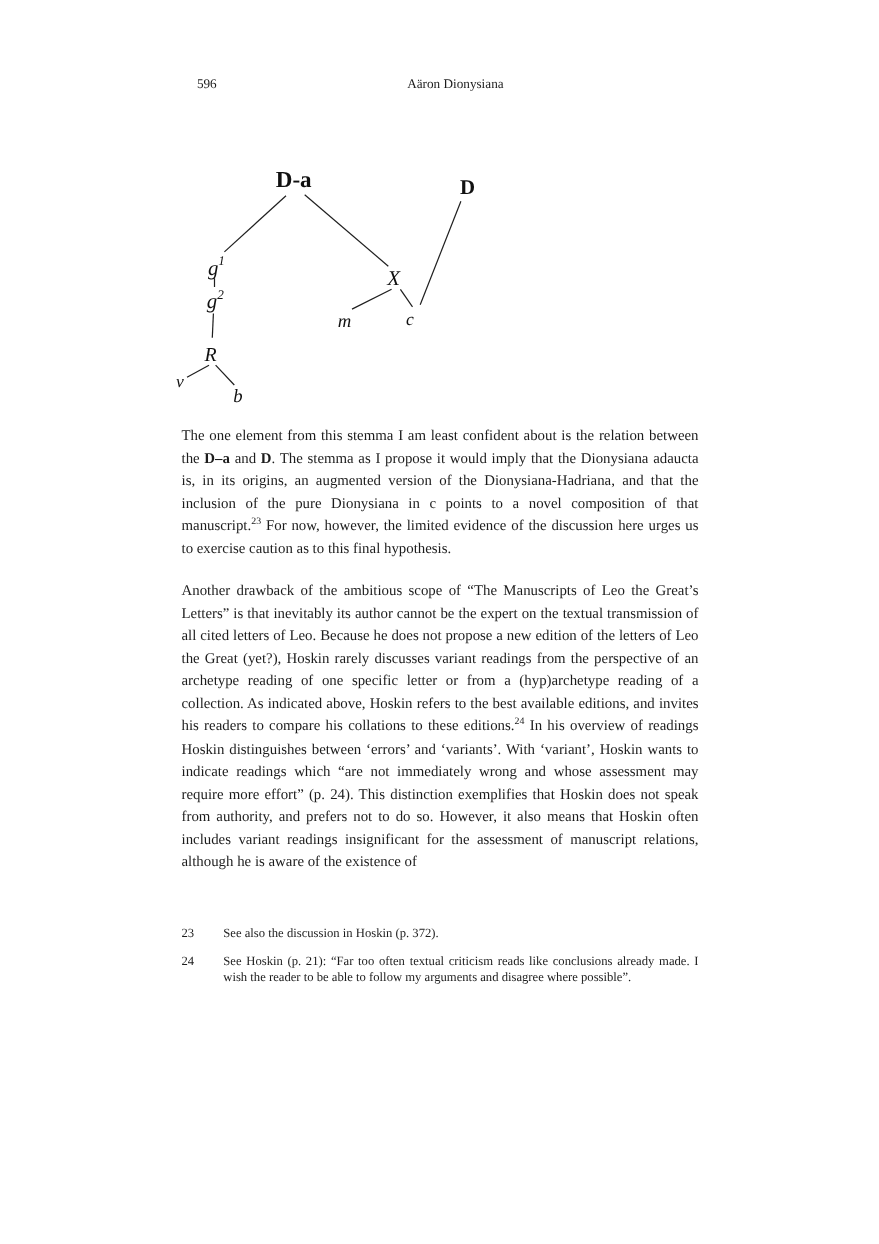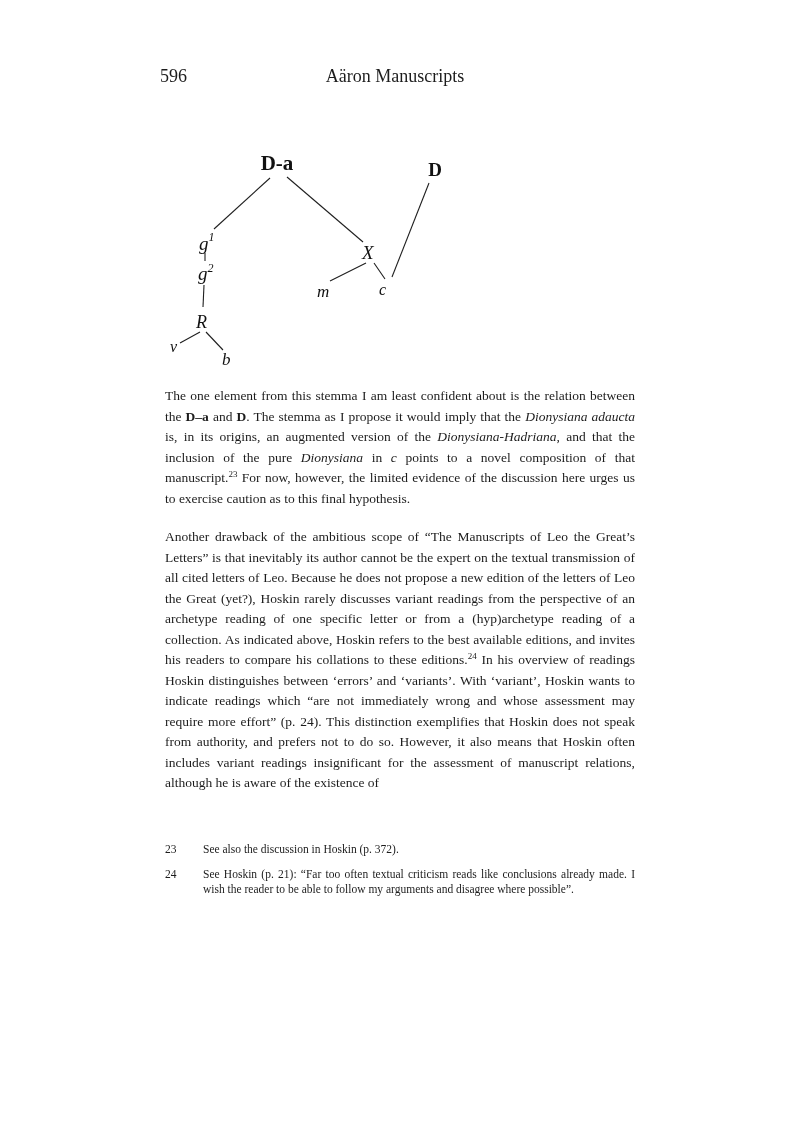--- a/index.html
+++ b/index.html
@@ -5,60 +5,60 @@
   * { margin: 0; padding: 0; box-sizing: border-box; }
   html, body { background: #ffffff; }
   body {
     width: 799px; height: 1131px;
     position: relative;
     font-family: "Liberation Serif", "DejaVu Serif", serif;
     color: #1c1c1c;
     overflow: hidden;
   }
   .running-header {
-    position: absolute; top: 68px; left: 160px; width: 470px;
-    font-size: 18px; line-height: 16px;
+    position: absolute; top: 68px; left: 179px; width: 470px;
+    font-size: 12px; line-height: 16px;
   }
   .page-number { position: absolute; left: 0; top: 0; }
   .running-head { display: block; text-align: center; }
 
   .stemma {
-    position: absolute; left: 165px; top: 138px;
+    position: absolute; left: 155px; top: 138px;
     width: 300px; height: 245px;
   }
   .stemma svg { width: 100%; height: 100%; }
   .st-line { stroke: #1f1f1f; stroke-width: 1.1; fill: none; }
   .st-bold { font-family: "Liberation Serif", "DejaVu Serif", serif; font-weight: bold; fill: #111; }
   .st-it   { font-family: "Liberation Serif", "DejaVu Serif", serif; font-style: italic; fill: #111; }
 
   .body-text {
     position: absolute; left: 165px; top: 386px; width: 470px;
     font-size: 13.5px; line-height: 20.5px;
     text-align: justify;
   }
   .para + .para { margin-top: 18px; }
   .b { font-weight: bold; }
-  .i { font-style: italic; }
+  .i { }
   sup.fn-ref { font-size: 9px; line-height: 0; vertical-align: super; }
 
   .footnotes {
     position: absolute; left: 165px; top: 842px; width: 470px;
     font-size: 11.5px; line-height: 15.5px;
   }
   .footnote-item { display: flex; }
   .footnote-item + .footnote-item { margin-top: 9px; }
   .fn-num { flex: 0 0 38px; width: 38px; }
   .fn-text { flex: 1; text-align: justify; }
 </style>
 </head>
 <body>
 
 <div class="running-header">
   <span class="page-number">596</span>
-  <span class="running-head">Aäron Manuscripts</span>
+  <span class="running-head">Aäron Dionysiana</span>
 </div>
 
 <figure class="stemma">
   <svg viewBox="0 0 300 245" xmlns="http://www.w3.org/2000/svg">
     <g>
       <line class="st-line" x1="105" y1="40" x2="49" y2="91"></line>
       <line class="st-line" x1="122" y1="39" x2="198" y2="104"></line>
       <line class="st-line" x1="40" y1="115" x2="40" y2="123"></line>
       <line class="st-line" x1="39" y1="147" x2="38" y2="169"></line>
       <line class="st-line" x1="35" y1="194" x2="15" y2="205"></line>

